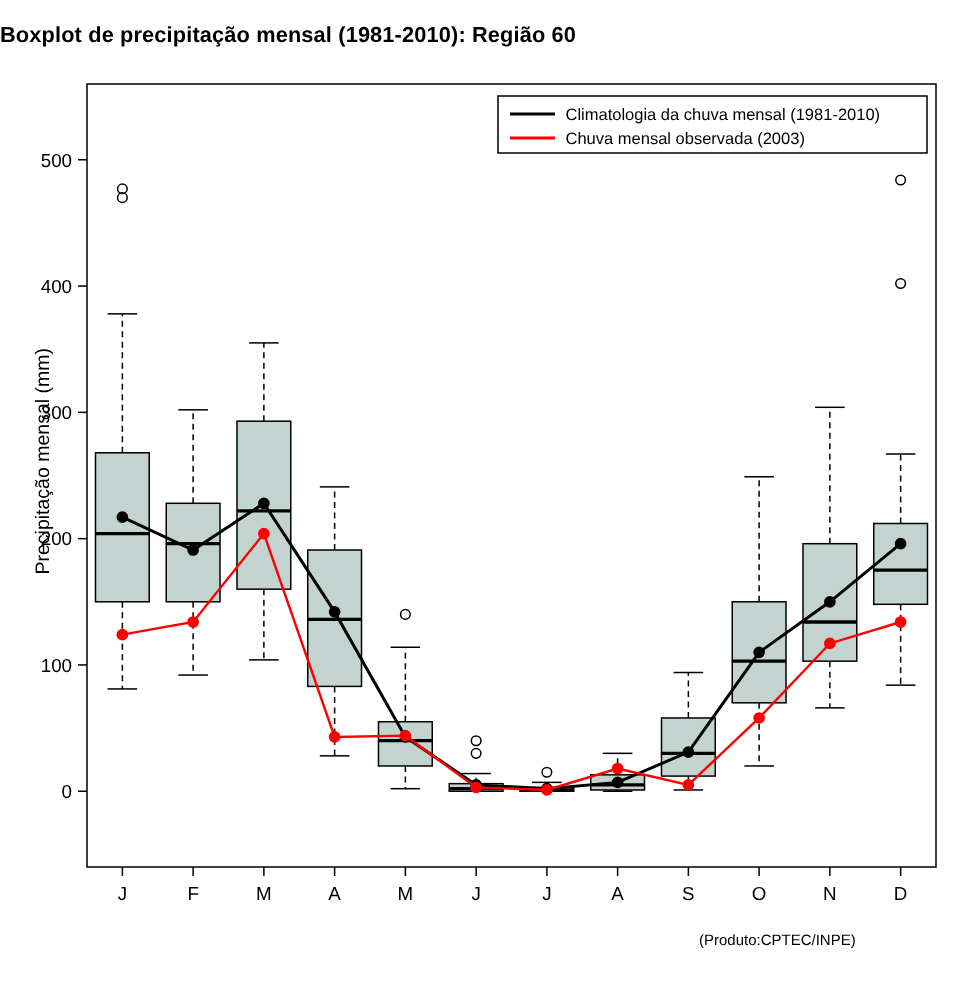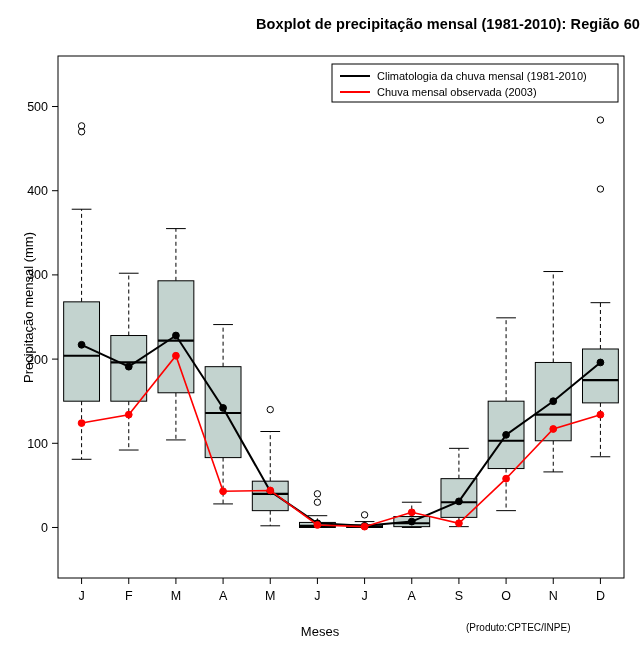--- a/index.html
+++ b/index.html
@@ -17,21 +17,21 @@
   #chart-root {
     position: relative;
     width: 640px;
     height: 660px;
   }
   #chart-title {
     position: absolute;
     top: 16px;
     left: 0;
     width: 640px;
-    text-align: right;
+    text-align: left;
     font-size: 14.5px;
     font-weight: bold;
     letter-spacing: 0.1px;
   }
   #plot-svg {
     position: absolute;
     top: 0;
     left: 0;
   }
   #y-axis-label {
@@ -243,16 +243,15 @@
       <circle cx="553.25" cy="428.97741935483873" r="3.4" fill="#ff0000" stroke="#ff0000"></circle>
       <circle cx="600.4166666666666" cy="414.6645161290322" r="3.4" fill="#ff0000" stroke="#ff0000"></circle>
       <rect x="332" y="64" width="286" height="38" fill="#fff" stroke="#000" stroke-width="1"></rect>
       <line x1="340" y1="76" x2="370" y2="76" stroke="#000000" stroke-width="2"></line>
       <text x="377" y="80" class="legend-text" fill="#000">Climatologia da chuva mensal (1981-2010)</text>
       <line x1="340" y1="92" x2="370" y2="92" stroke="#ff0000" stroke-width="2"></line>
       <text x="377" y="96" class="legend-text" fill="#000">Chuva mensal observada (2003)</text>
     </svg>
 
   <div id="y-axis-label">Precipitação mensal (mm)</div>
-  <div id="x-axis-label">Meses</div>
   <div id="credit-label">(Produto:CPTEC/INPE)</div>
 
 </div>
 
 </body></html>

